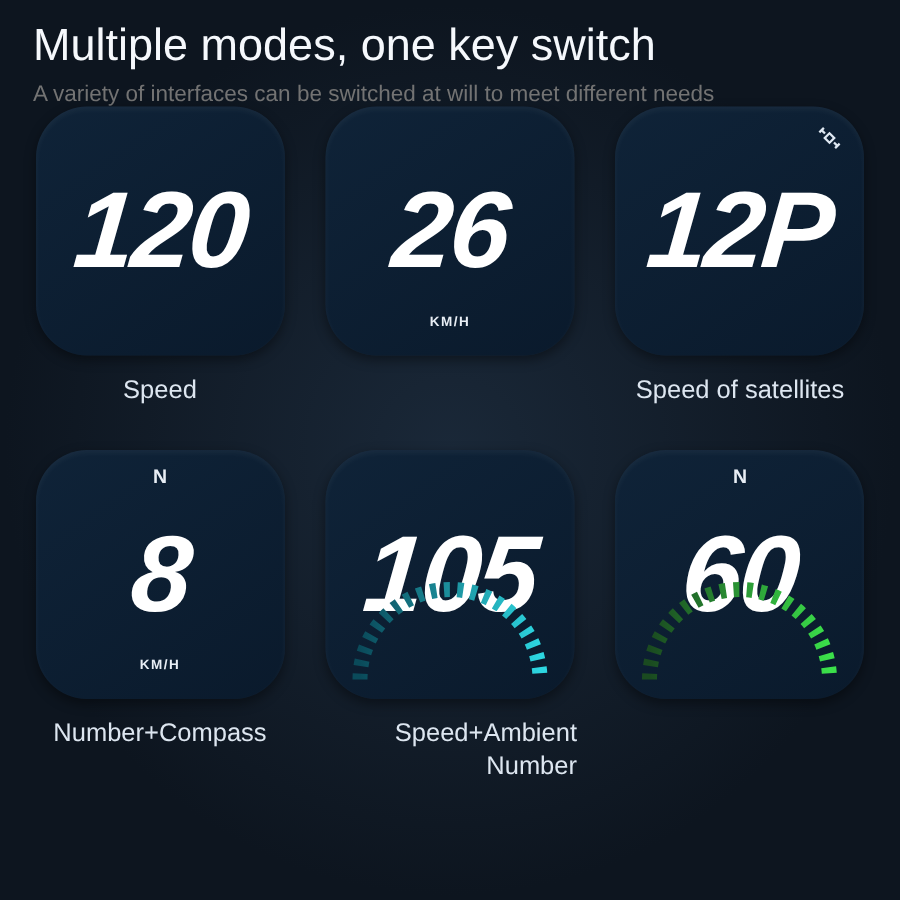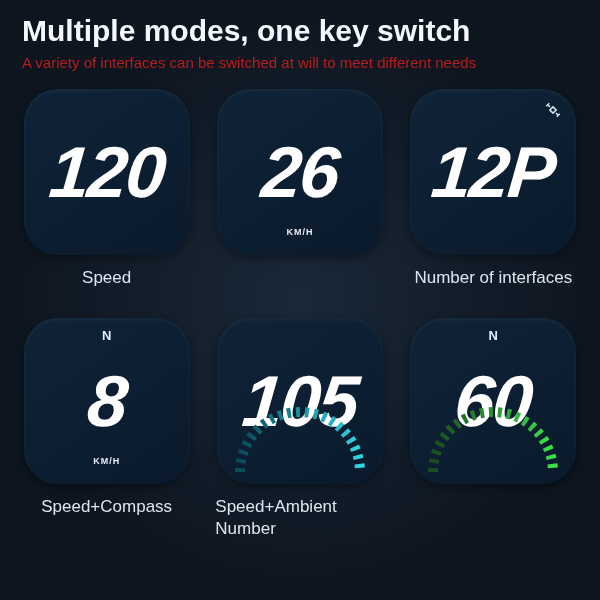--- a/index.html
+++ b/index.html
@@ -9,28 +9,27 @@
     background: radial-gradient(ellipse at center, #1a2838 0%, #0d151f 70%);
     font-family: Arial, sans-serif;
     overflow: hidden;
     color: #e8eef5;
   }
   .container {
     padding: 14px 22px 10px 22px;
   }
   .title {
     font-size: 30px;
-    font-weight: bold;
+    font-weight: normal;
     color: #f5f8fc;
     margin-bottom: 6px;
   }
   .subtitle {
     font-size: 15px;
-    color: #b91c1c;
-    margin-bottom: 18px;
+    color: #737373;
   }
   .grid {
     display: grid;
     grid-template-columns: repeat(3, 1fr);
     gap: 30px 24px;
     justify-items: center;
   }
   .cell {
     display: flex;
     flex-direction: column;
@@ -88,21 +87,21 @@
   .arc {
     position: absolute;
     bottom: -72px;
     left: 50%;
     transform: translateX(-50%);
   }
   .label {
     margin-top: 12px;
     font-size: 17px;
     color: #dde6f0;
-    text-align: left;
+    text-align: right;
     line-height: 1.25;
   }
 </style>
 </head>
 <body>
 
 <div class="container">
   <div class="title">Multiple modes, one key switch</div>
   <div class="subtitle">A variety of interfaces can be switched at will to meet different needs</div>
 
@@ -128,30 +127,30 @@
           <svg width="18" height="18" viewBox="0 0 24 24" fill="none" stroke="currentColor" stroke-width="2">
             <rect x="9" y="9" width="6" height="6" transform="rotate(45 12 12)"></rect>
             <line x1="5" y1="5" x2="8" y2="8"></line>
             <line x1="19" y1="19" x2="16" y2="16"></line>
             <line x1="3" y1="7" x2="7" y2="3"></line>
             <line x1="21" y1="17" x2="17" y2="21"></line>
           </svg>
         </span>
         <div class="digits">12P</div>
       </div>
-      <div class="label">Number of interfaces</div>
+      <div class="label">Speed of satellites</div>
     </div>
 
     <div class="cell">
       <div class="card">
         <div class="compass">N</div>
         <div class="digits">8</div>
         <div class="unit">KM/H</div>
       </div>
-      <div class="label">Speed+Compass</div>
+      <div class="label">Number+Compass</div>
     </div>
 
     <div class="cell">
       <div class="card">
         <div class="digits">105</div>
         <span class="arc">
           <svg width="160" height="160" viewBox="0 0 160 160">
             <defs>
               <linearGradient id="g1" x1="0" y1="0" x2="1" y2="0">
                 <stop offset="0" stop-color="#0a4a5a"></stop>

